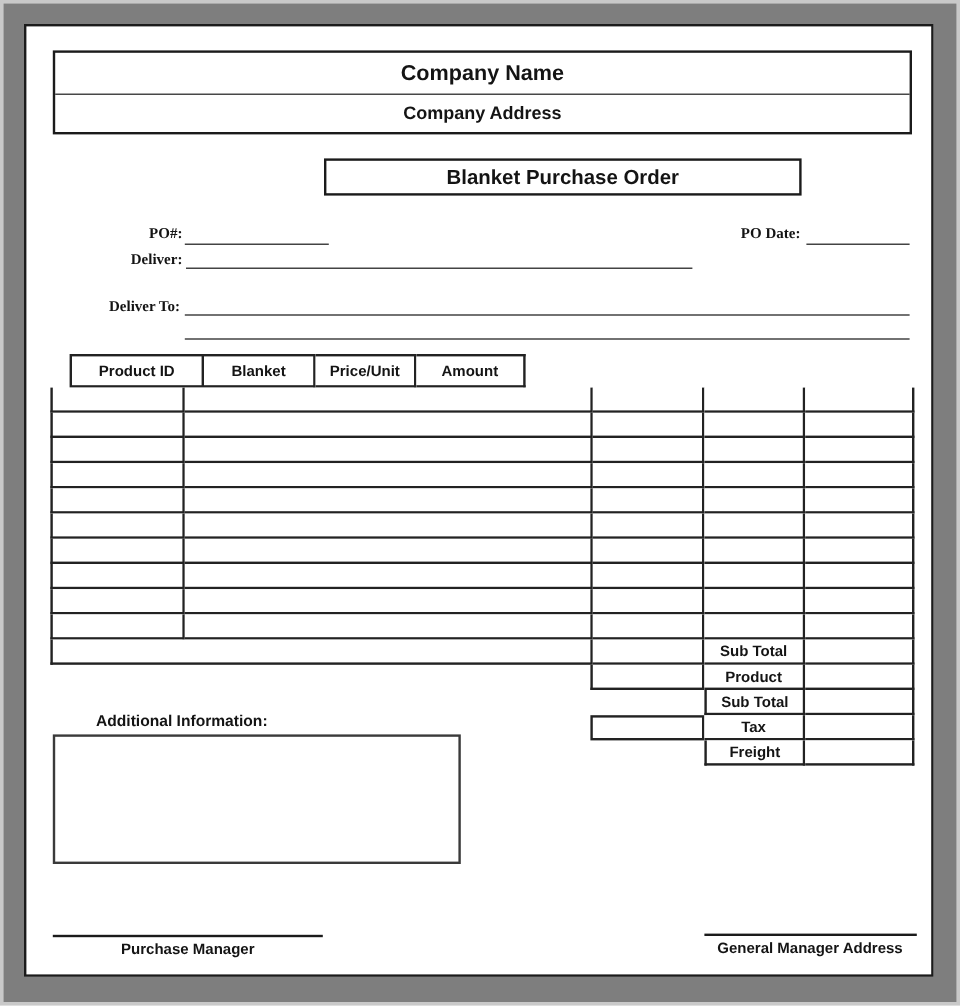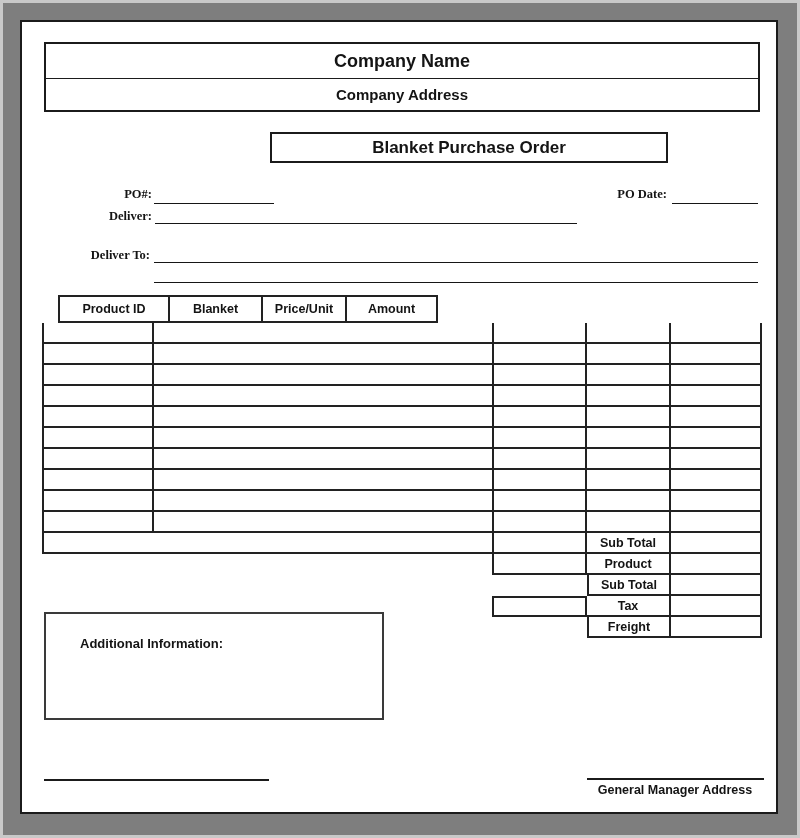--- a/index.html
+++ b/index.html
@@ -35,21 +35,21 @@
   
   .grow{position:absolute;display:flex;}
   .gcell{border-right:2px solid #222;border-bottom:2px solid #222;background:#fff;}
   .gcell.first{border-left:2px solid #222;}
   .gcell.top{border-top:2px solid #222;}
   .hcell{display:flex;align-items:center;justify-content:center;font-weight:bold;font-size:12.5px;}
   .tlabel{display:flex;align-items:center;justify-content:center;font-weight:bold;font-size:12.5px;}
   .spacer{background:transparent;}
 
   
-  .addl-label{position:absolute;left:58px;top:571px;font-weight:bold;font-size:13px;margin-top:43px;}
+  .addl-label{position:absolute;left:58px;top:571px;font-weight:bold;font-size:13px;}
   .addl-box{position:absolute;left:22px;top:590px;width:340px;height:108px;border:2px solid #3a3a3a;}
 
   
   .sig-line{position:absolute;height:0;border-top:2px solid #1b1b1b;}
   .sig-text{position:absolute;font-weight:bold;font-size:12.5px;text-align:center;}
 </style>
 </head>
 <body>
 
 <div class="frame"></div>
@@ -191,17 +191,18 @@
     <div class="spacer" style="width:545px;"></div>
     <div class="gcell first tlabel" style="width:84px;">Freight</div>
     <div class="gcell" style="width:91px;"></div>
   </div>
 
 
   <div class="addl-label">Additional Information:</div>
   <div class="addl-box"></div>
 
   <div class="sig-line" style="left:22px;top:757px;width:225px;"></div>
+  <div class="sig-text" style="left:22px;top:762px;width:225px;">Purchase Manager</div>
 
   <div class="sig-line" style="left:565px;top:756px;width:177px;"></div>
   <div class="sig-text" style="left:560px;top:761px;width:186px;">General Manager Address</div>
 
 </div>
 
 </body></html>

